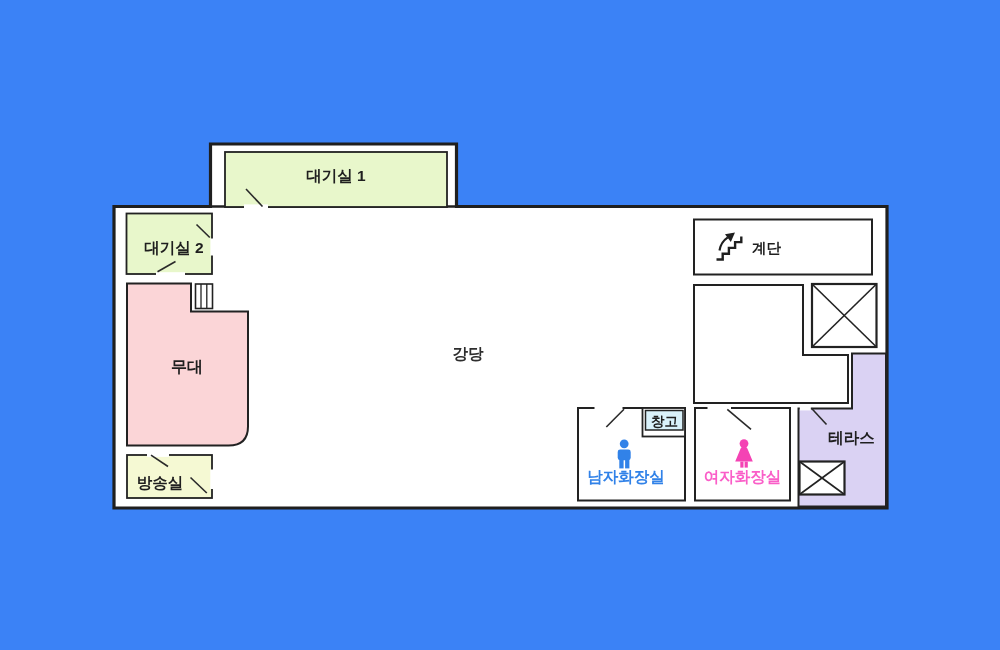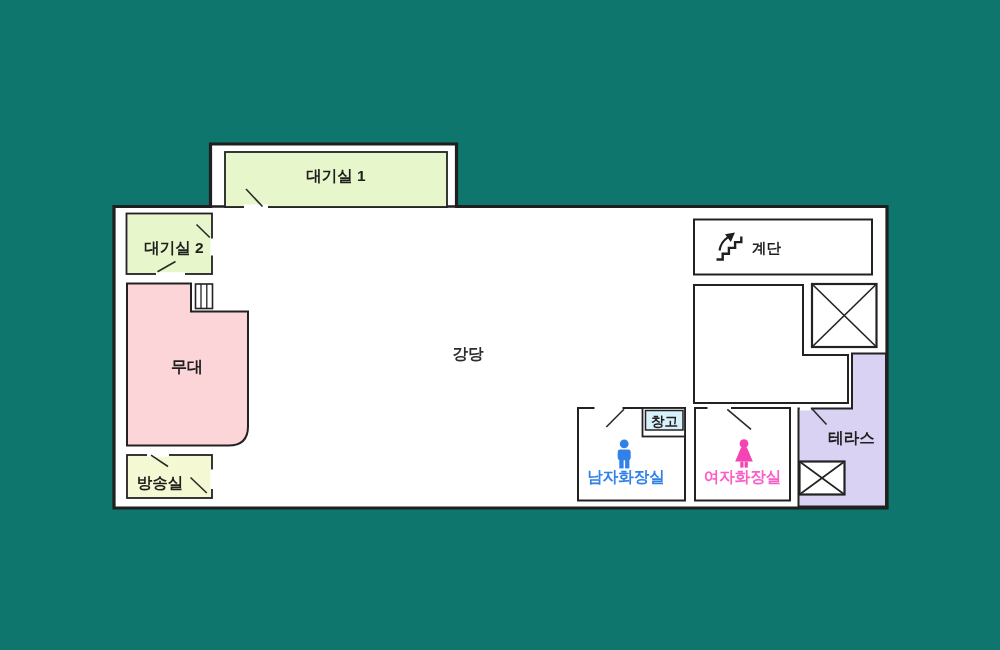--- a/index.html
+++ b/index.html
@@ -1,16 +1,16 @@
 <!DOCTYPE html>
 <html><head>
 <meta charset="utf-8">
 <style>
   html,body{margin:0;padding:0;background:#ffffff;}
-  .page{position:relative;width:1000px;height:650px;background:#0f766e;overflow:hidden;
+  .page{position:relative;width:1000px;height:650px;background:#3b82f6;overflow:hidden;
         font-family:"Liberation Sans", sans-serif;}
   svg{display:block;}
   text{font-family:"Liberation Sans", sans-serif;font-weight:700;}
   .lbl{font-size:15.5px;}
   .lbl-stage{font-size:16px;}
   .lbl-stairs{font-size:14.5px;}
   .lbl-storage{font-size:13.5px;}
 </style>
 </head>
 <body>

